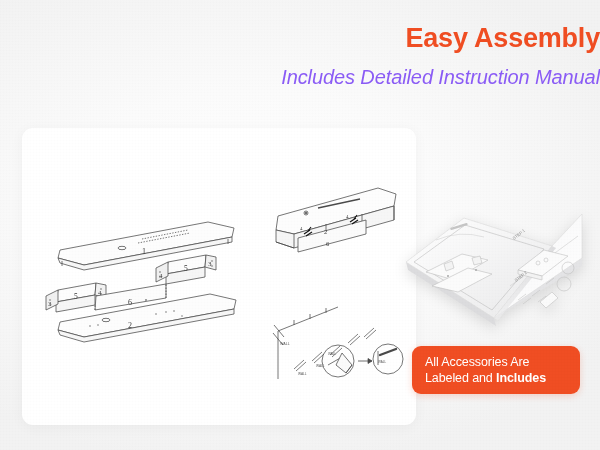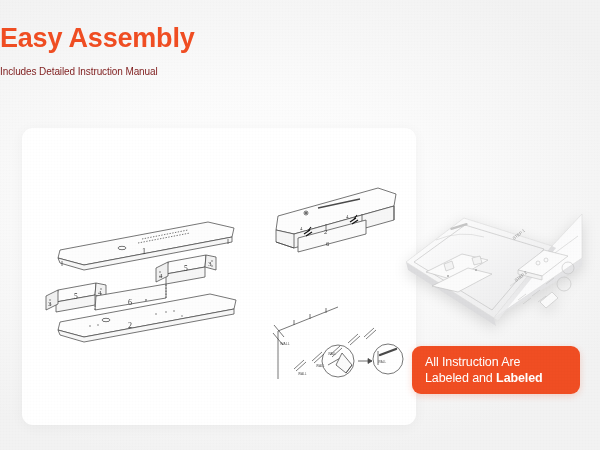--- a/index.html
+++ b/index.html
@@ -18,28 +18,29 @@
   
   .grain{
     position:absolute; inset:0; pointer-events:none; z-index:40;
     opacity:.45;
     background-image:
       repeating-linear-gradient(0deg, rgba(0,0,0,.014) 0 1px, transparent 1px 3px),
       repeating-linear-gradient(90deg, rgba(0,0,0,.012) 0 1px, transparent 1px 3px);
   }
 
   
-  .header{ position:absolute; left:0; right:0; top:0; height:110px; text-align:left; z-index:10;}
+  .header{ position:absolute; left:0; right:0; top:0; height:110px; text-align:right; z-index:10;}
   .title{
     font-size:27px; font-weight:bold; color:#f04e23;
     letter-spacing:-.2px; padding-top:25px; line-height:1;
   }
   .subtitle{
-    font-size:10px; color:#7f1d1d; padding-top:15px; line-height:1;
+    font-size:20px; color:#8b5cf6; padding-top:15px; line-height:1;
     letter-spacing:-.1px;
+    font-style:italic;
   }
 
   
   .card{
     position:absolute; left:22px; top:128px; width:394px; height:297px;
     background:#ffffff; border-radius:11px;
     box-shadow:0 2px 14px rgba(0,0,0,.045);
     z-index:5;
   }
 
@@ -277,17 +278,17 @@
       <circle cx="172" cy="92" r="7"></circle>
       <circle cx="176" cy="76" r="6"></circle>
     </g>
 
     <text x="122" y="48" font-family="Liberation Sans, sans-serif" font-size="4.2" fill="#8a8a8a" transform="rotate(-38 122 48)">STEP 1</text>
     <text x="124" y="90" font-family="Liberation Sans, sans-serif" font-size="4.2" fill="#8a8a8a" transform="rotate(-38 124 90)">STEP 2</text>
   </svg>
 </div>
 
 <div class="badge">
-  <div class="badge-line">All Instruction Are</div>
-  <div class="badge-line"><span>Labeled and </span><span class="badge-strong">Labeled</span></div>
+  <div class="badge-line">All Accessories Are</div>
+  <div class="badge-line"><span>Labeled and </span><span class="badge-strong">Includes</span></div>
 </div>
 
 <div class="grain"></div>
 
 </body></html>

